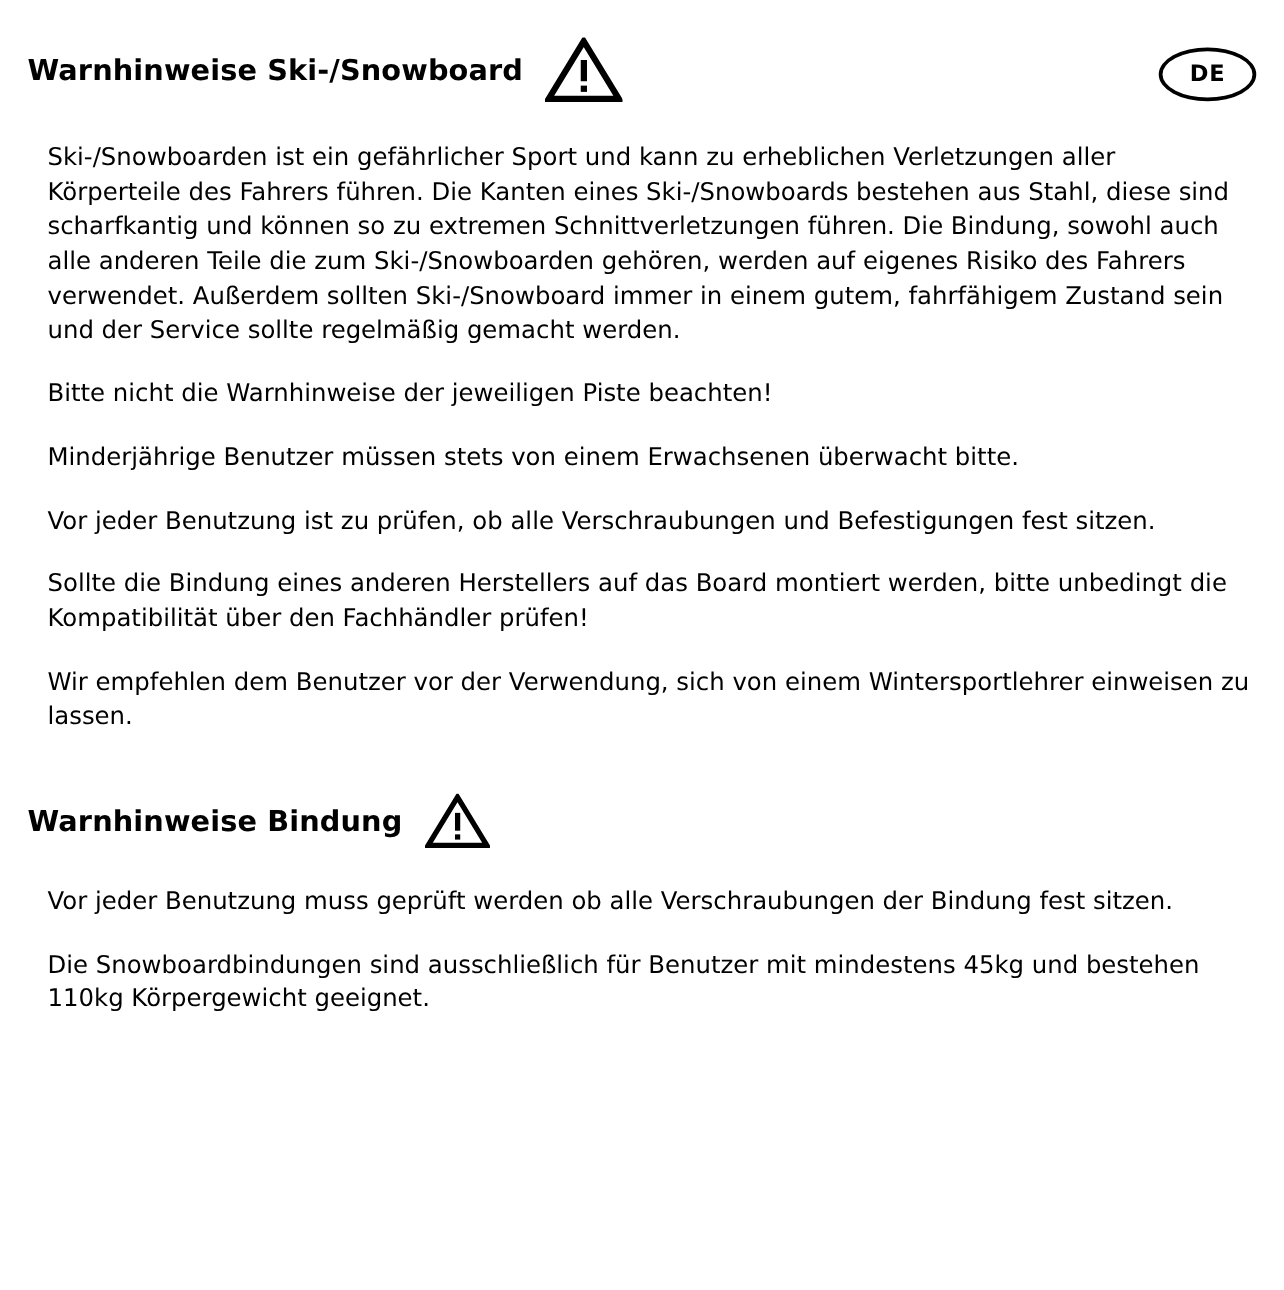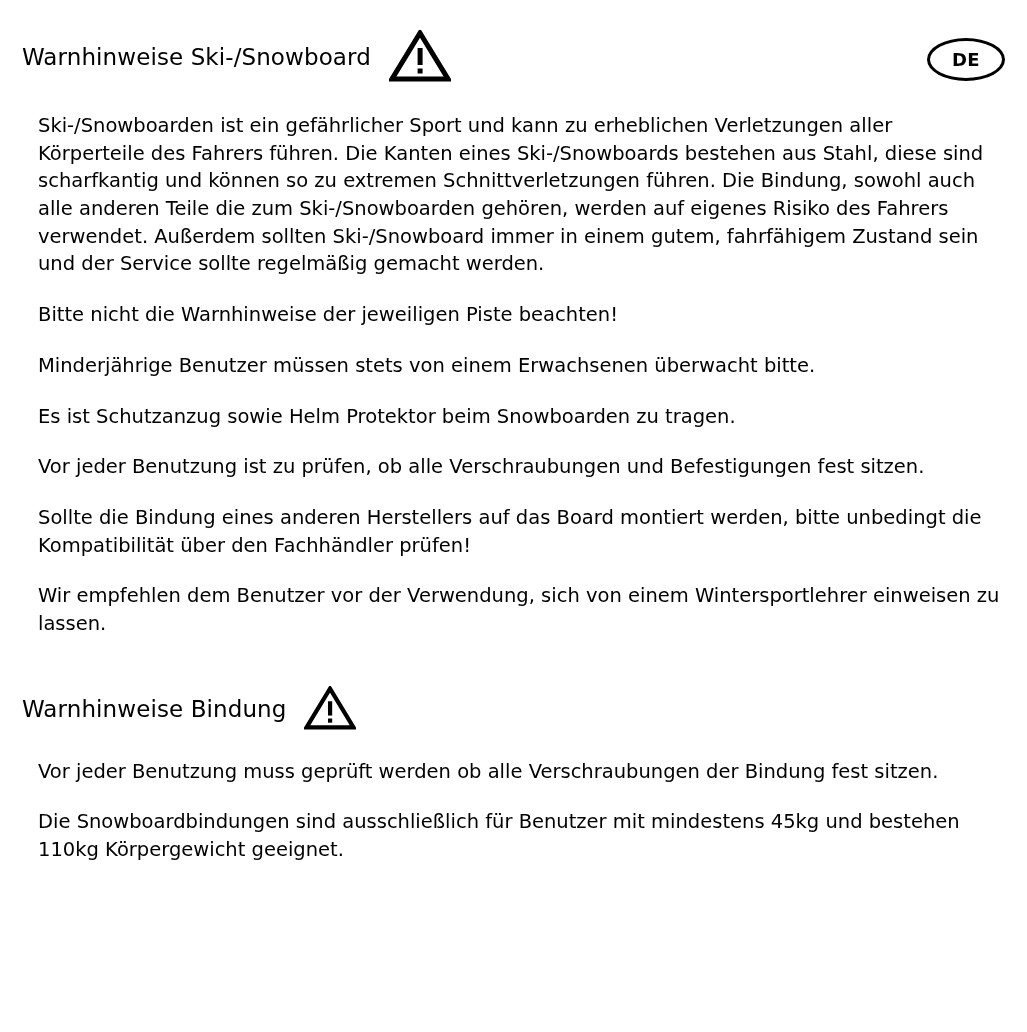--- a/index.html
+++ b/index.html
@@ -30,21 +30,21 @@
     align-items: center;
     gap: 18px;
     margin: 0 0 26px 0;
   }
   .section-head.second {
     margin-top: 48px;
     margin-bottom: 24px;
   }
   .section-title {
     font-size: 23px;
-    font-weight: normal;
+    font-weight: bold;
     letter-spacing: 0.1px;
     line-height: 1.1;
     white-space: nowrap;
   }
   .warn-icon {
     display: block;
   }
   .country-badge {
     position: absolute;
     right: 22px;
@@ -85,21 +85,20 @@
           <rect x="28.6" y="18" width="5" height="17" fill="#000"></rect>
           <rect x="28.6" y="38.5" width="5" height="5" fill="#000"></rect>
         </svg>
       </span>
     </div>
 
     <div>
       <p class="para">Ski-/Snowboarden ist ein gefährlicher Sport und kann zu erheblichen Verletzungen aller Körperteile des Fahrers führen. Die Kanten eines Ski-/Snowboards bestehen aus Stahl, diese sind scharfkantig und können so zu extremen Schnittverletzungen führen. Die Bindung, sowohl auch alle anderen Teile die zum Ski-/Snowboarden gehören, werden auf eigenes Risiko des Fahrers verwendet. Außerdem sollten Ski-/Snowboard immer in einem gutem, fahrfähigem Zustand sein und der Service sollte regelmäßig gemacht werden.</p>
       <p class="para">Bitte nicht die Warnhinweise der jeweiligen Piste beachten!</p>
       <p class="para">Minderjährige Benutzer müssen stets von einem Erwachsenen überwacht bitte.</p>
-      <p class="para">Es ist Schutzanzug sowie Helm Protektor beim Snowboarden zu tragen.</p>
       <p class="para">Vor jeder Benutzung ist zu prüfen, ob alle Verschraubungen und Befestigungen fest sitzen.</p>
       <p class="para">Sollte die Bindung eines anderen Herstellers auf das Board montiert werden, bitte unbedingt die Kompatibilität über den Fachhändler prüfen!</p>
       <p class="para">Wir empfehlen dem Benutzer vor der Verwendung, sich von einem Wintersportlehrer einweisen zu lassen.</p>
     </div>
 
     <div class="section-head second">
       <div class="section-title">Warnhinweise Bindung</div>
       <span class="warn-icon">
         <svg width="52" height="44" viewBox="0 0 62 52" xmlns="http://www.w3.org/2000/svg">
           <polygon points="31,3 59,49 3,49" fill="none" stroke="#000" stroke-width="5" stroke-linejoin="miter"></polygon>

